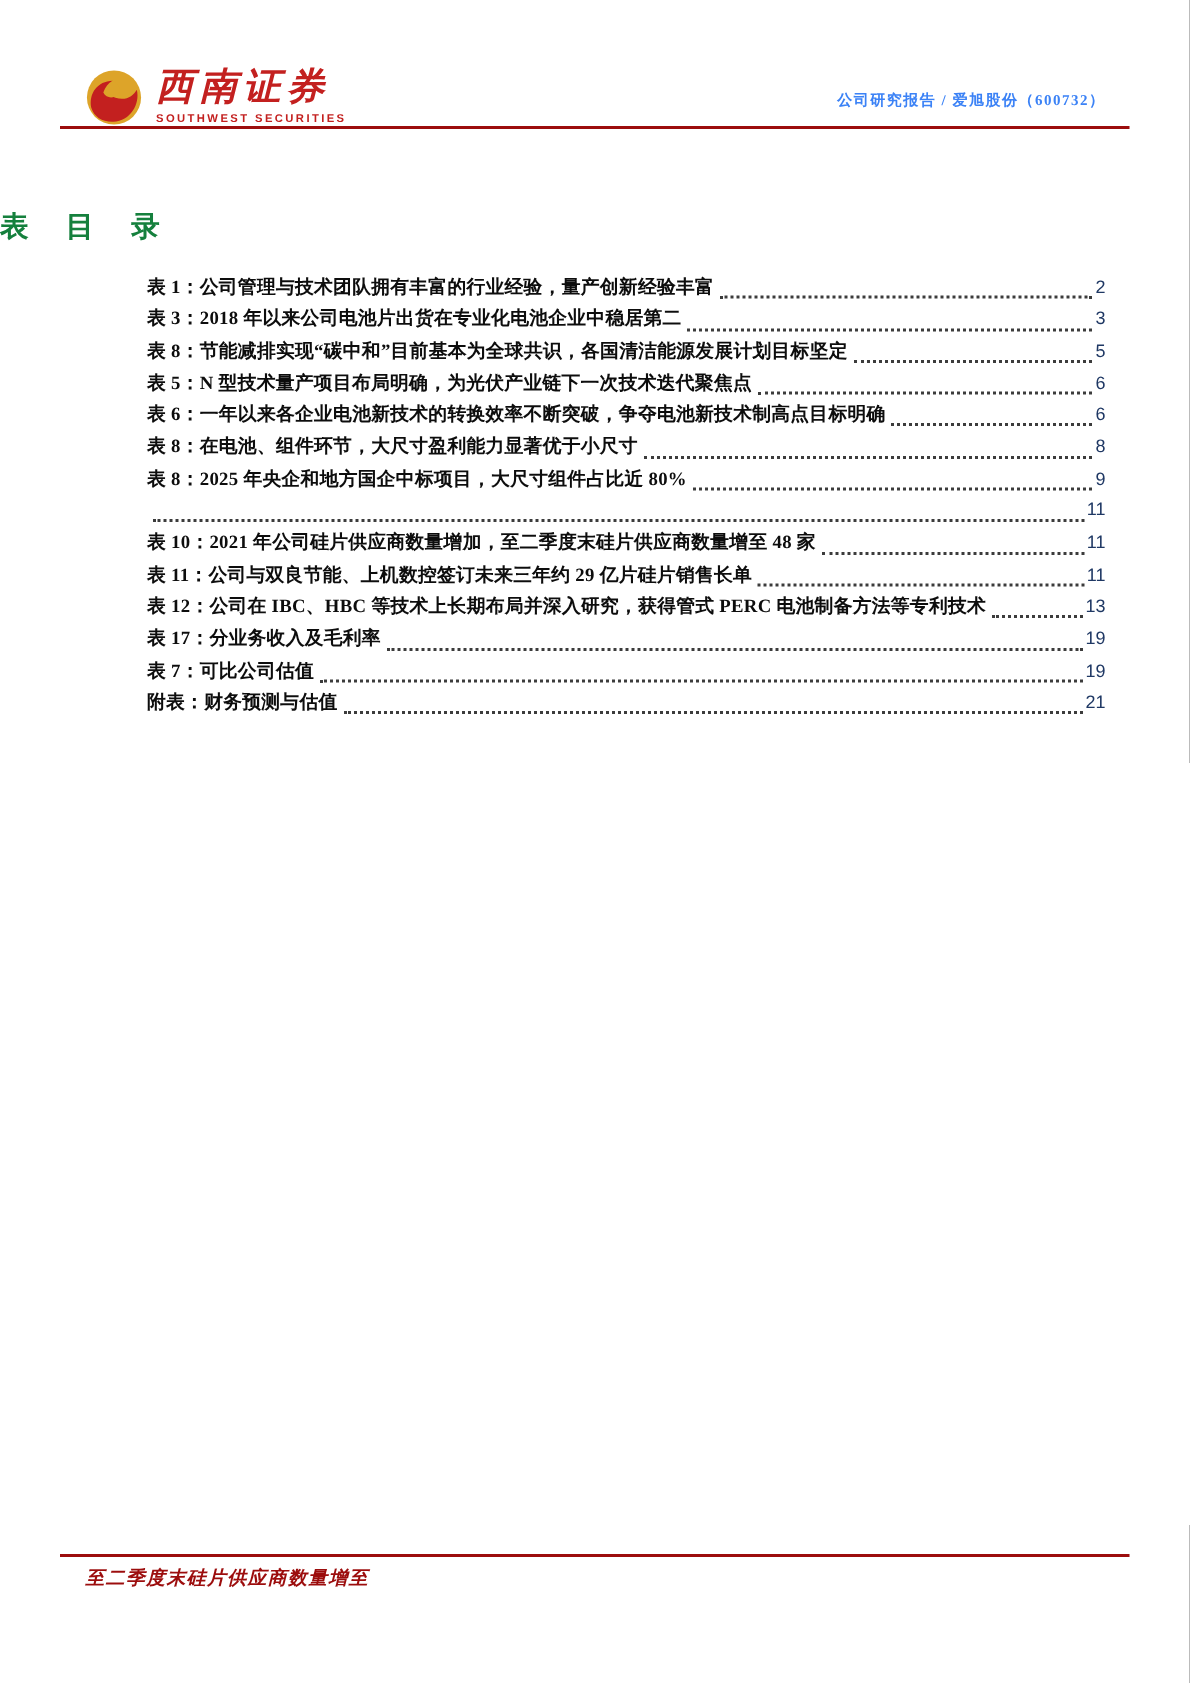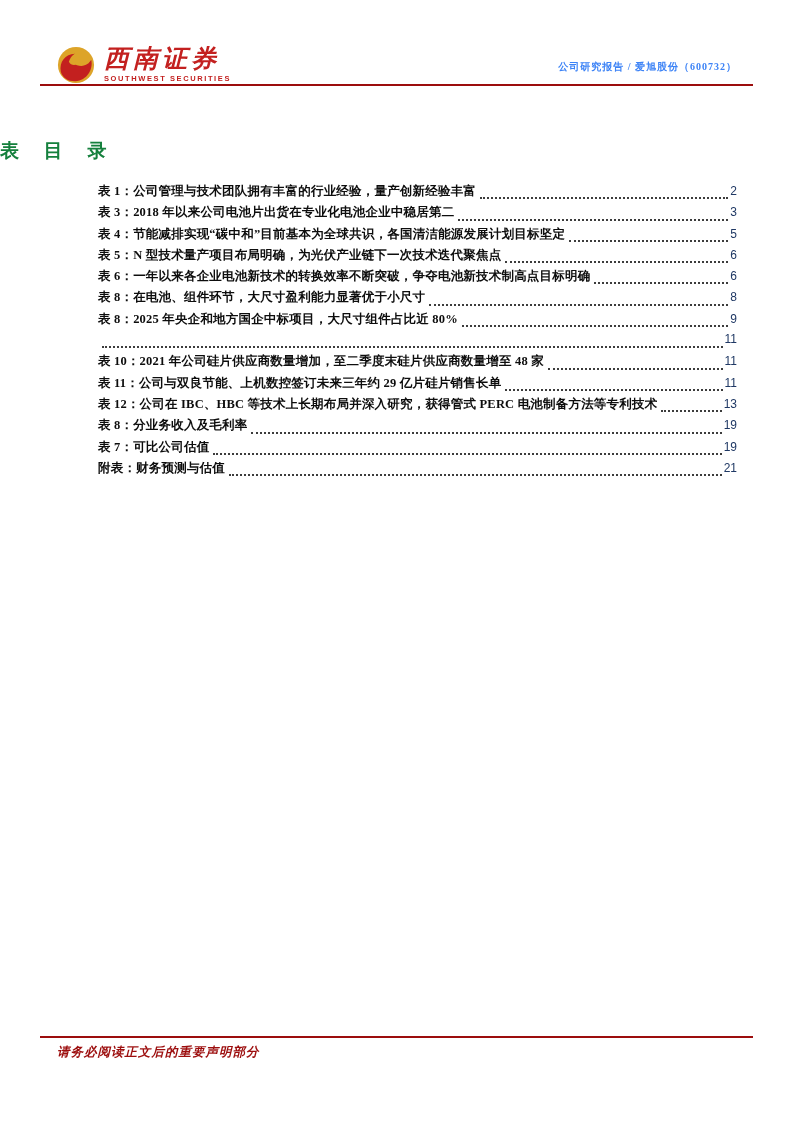--- a/index.html
+++ b/index.html
@@ -115,21 +115,21 @@
     </div>
 
     <div class="toc-row">
       <span class="toc-label">表 3：2018 年以来公司电池片出货在专业化电池企业中稳居第二</span>
       <span class="toc-dots"></span>
       <span class="toc-page">3</span>
     </div>
 
 
     <div class="toc-row">
-      <span class="toc-label">表 4：节能减排实现“碳中和”目前基本为全球共识，各国清洁能源发展计划目标坚定</span>
+      <span class="toc-label">表 8：节能减排实现“碳中和”目前基本为全球共识，各国清洁能源发展计划目标坚定</span>
       <span class="toc-dots"></span>
       <span class="toc-page">5</span>
     </div>
 
     <div class="toc-row">
       <span class="toc-label">表 5：N 型技术量产项目布局明确，为光伏产业链下一次技术迭代聚焦点</span>
       <span class="toc-dots"></span>
       <span class="toc-page">6</span>
     </div>
 
@@ -168,34 +168,34 @@
       <span class="toc-page">11</span>
     </div>
 
     <div class="toc-row">
       <span class="toc-label">表 12：公司在 IBC、HBC 等技术上长期布局并深入研究，获得管式 PERC 电池制备方法等专利技术</span>
       <span class="toc-dots"></span>
       <span class="toc-page">13</span>
     </div>
 
     <div class="toc-row">
-      <span class="toc-label">表 8：分业务收入及毛利率</span>
+      <span class="toc-label">表 17：分业务收入及毛利率</span>
       <span class="toc-dots"></span>
       <span class="toc-page">19</span>
     </div>
 
     <div class="toc-row">
       <span class="toc-label">表 7：可比公司估值</span>
       <span class="toc-dots"></span>
       <span class="toc-page">19</span>
     </div>
 
     <div class="toc-row">
       <span class="toc-label">附表：财务预测与估值</span>
       <span class="toc-dots"></span>
       <span class="toc-page">21</span>
     </div>
   </div>
 
   <div class="rule rule-bottom"></div>
-  <div class="footer-text">请务必阅读正文后的重要声明部分</div>
+  <div class="footer-text">至二季度末硅片供应商数量增至</div>
 
 </div>
 
 </body></html>

